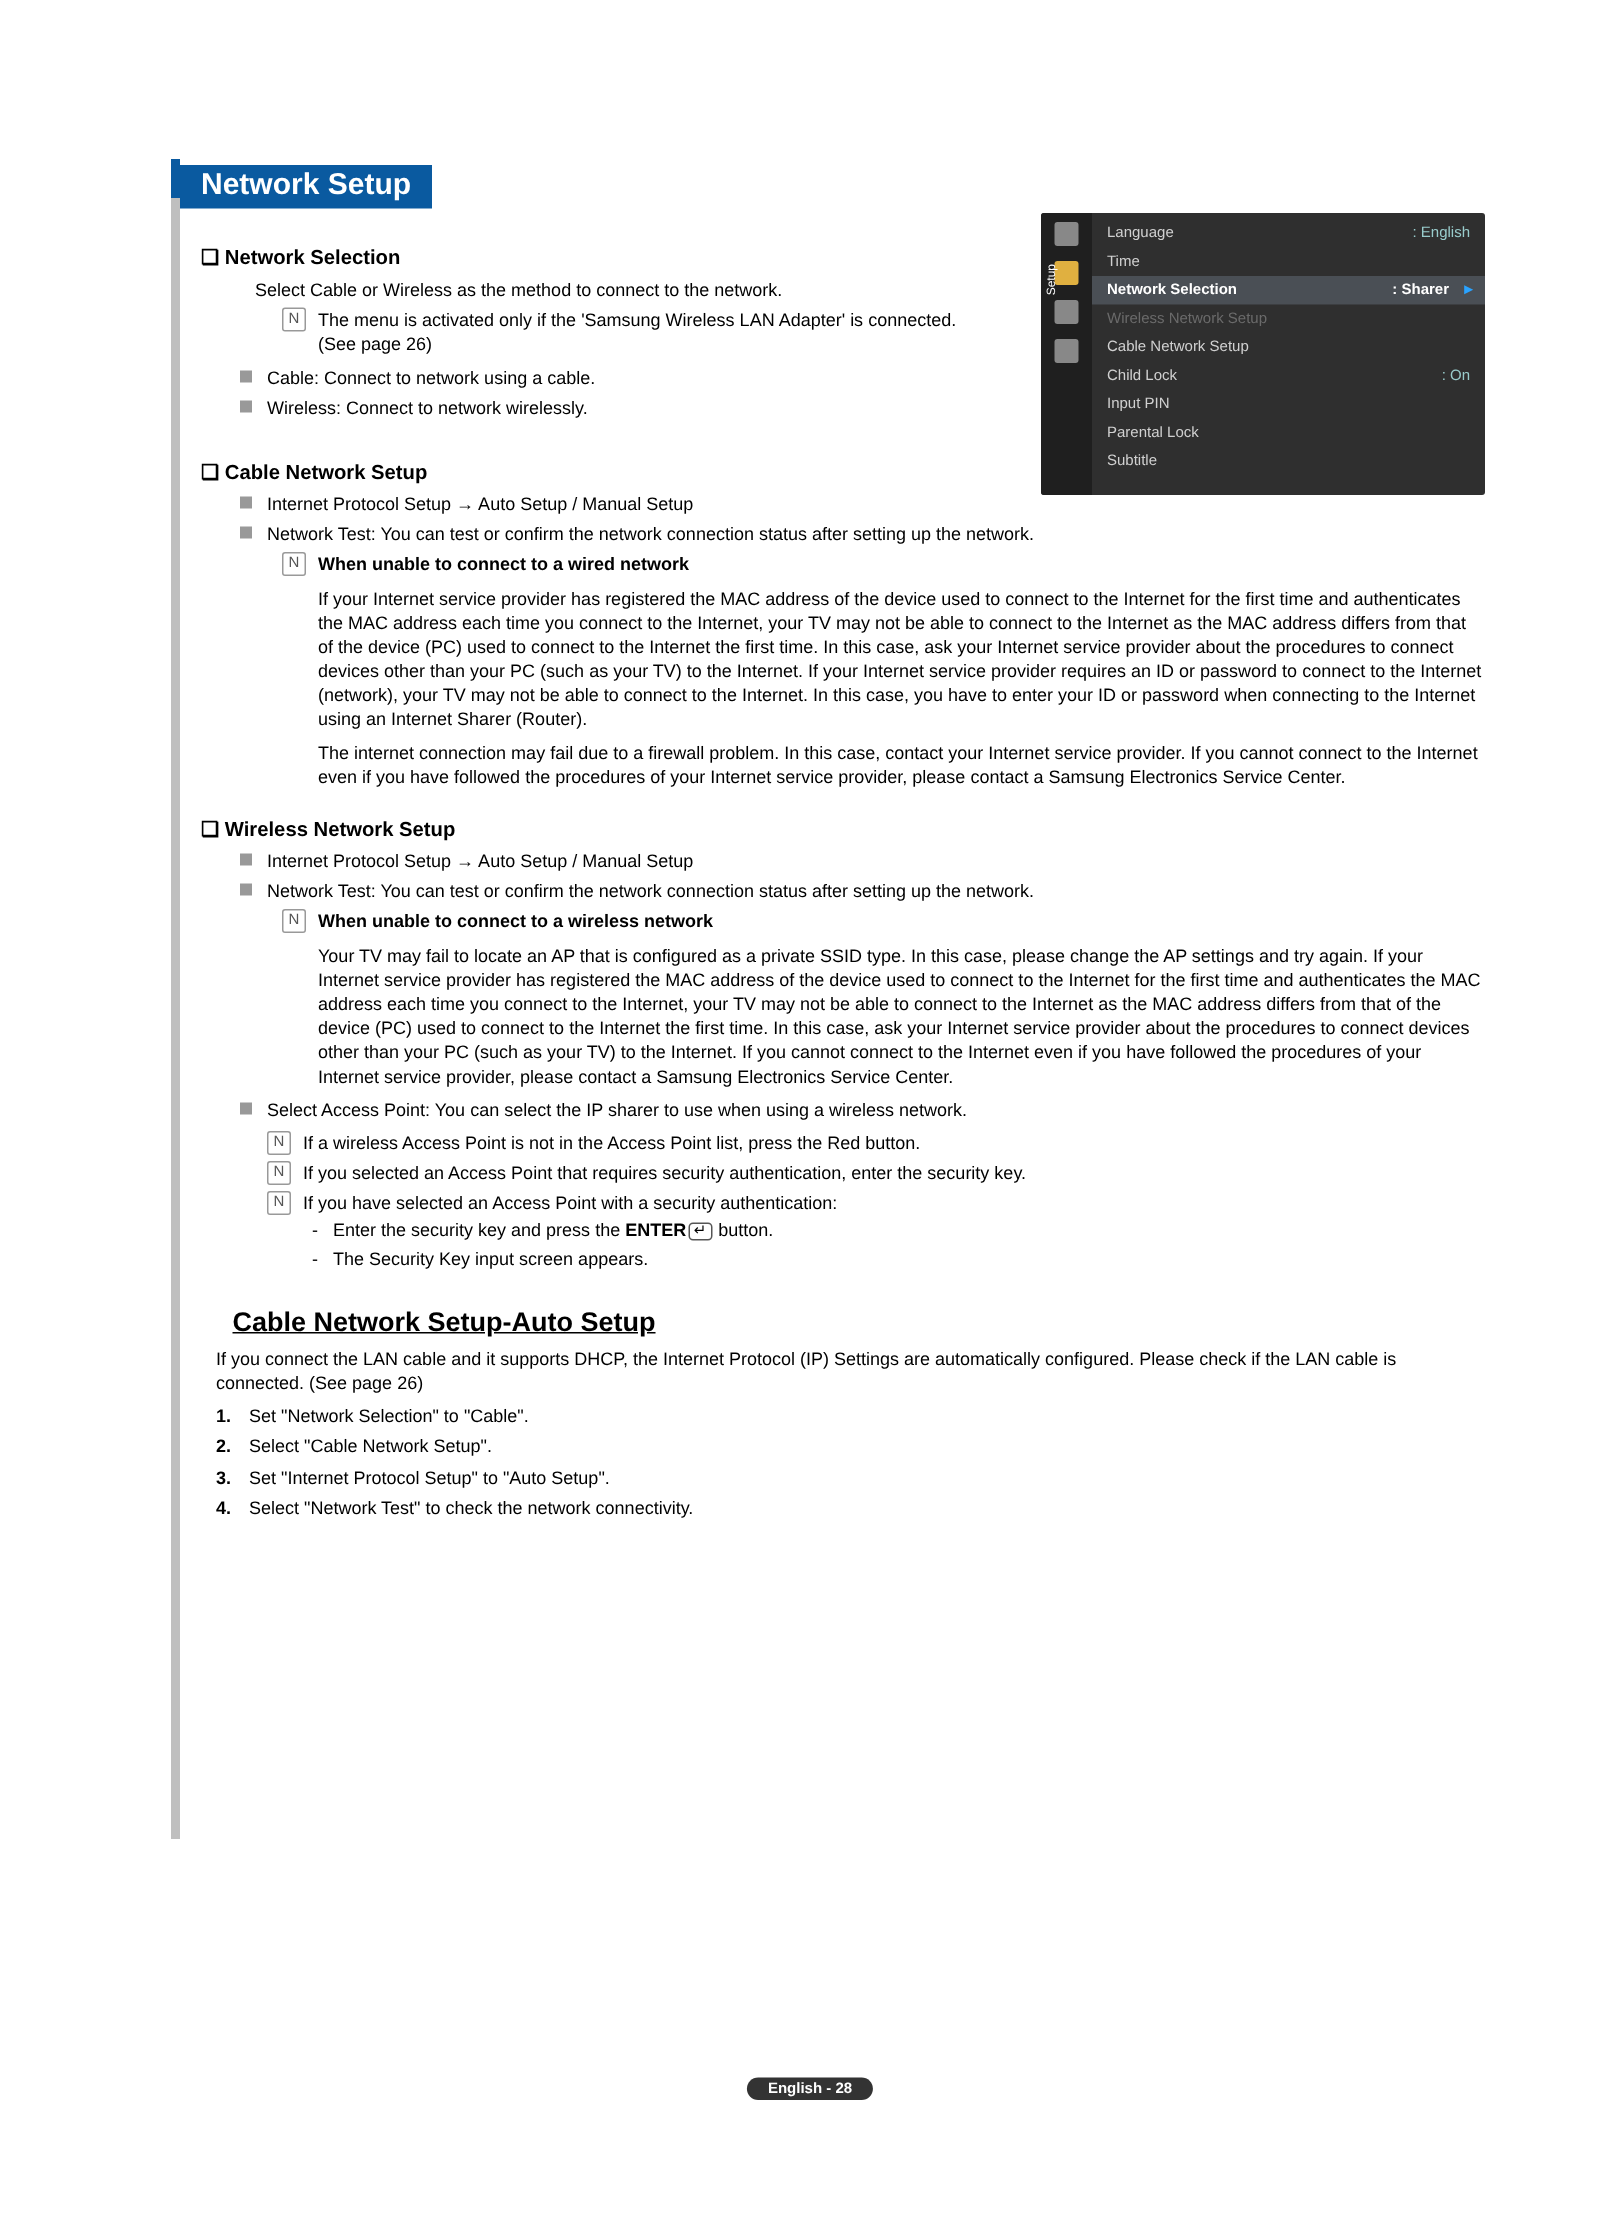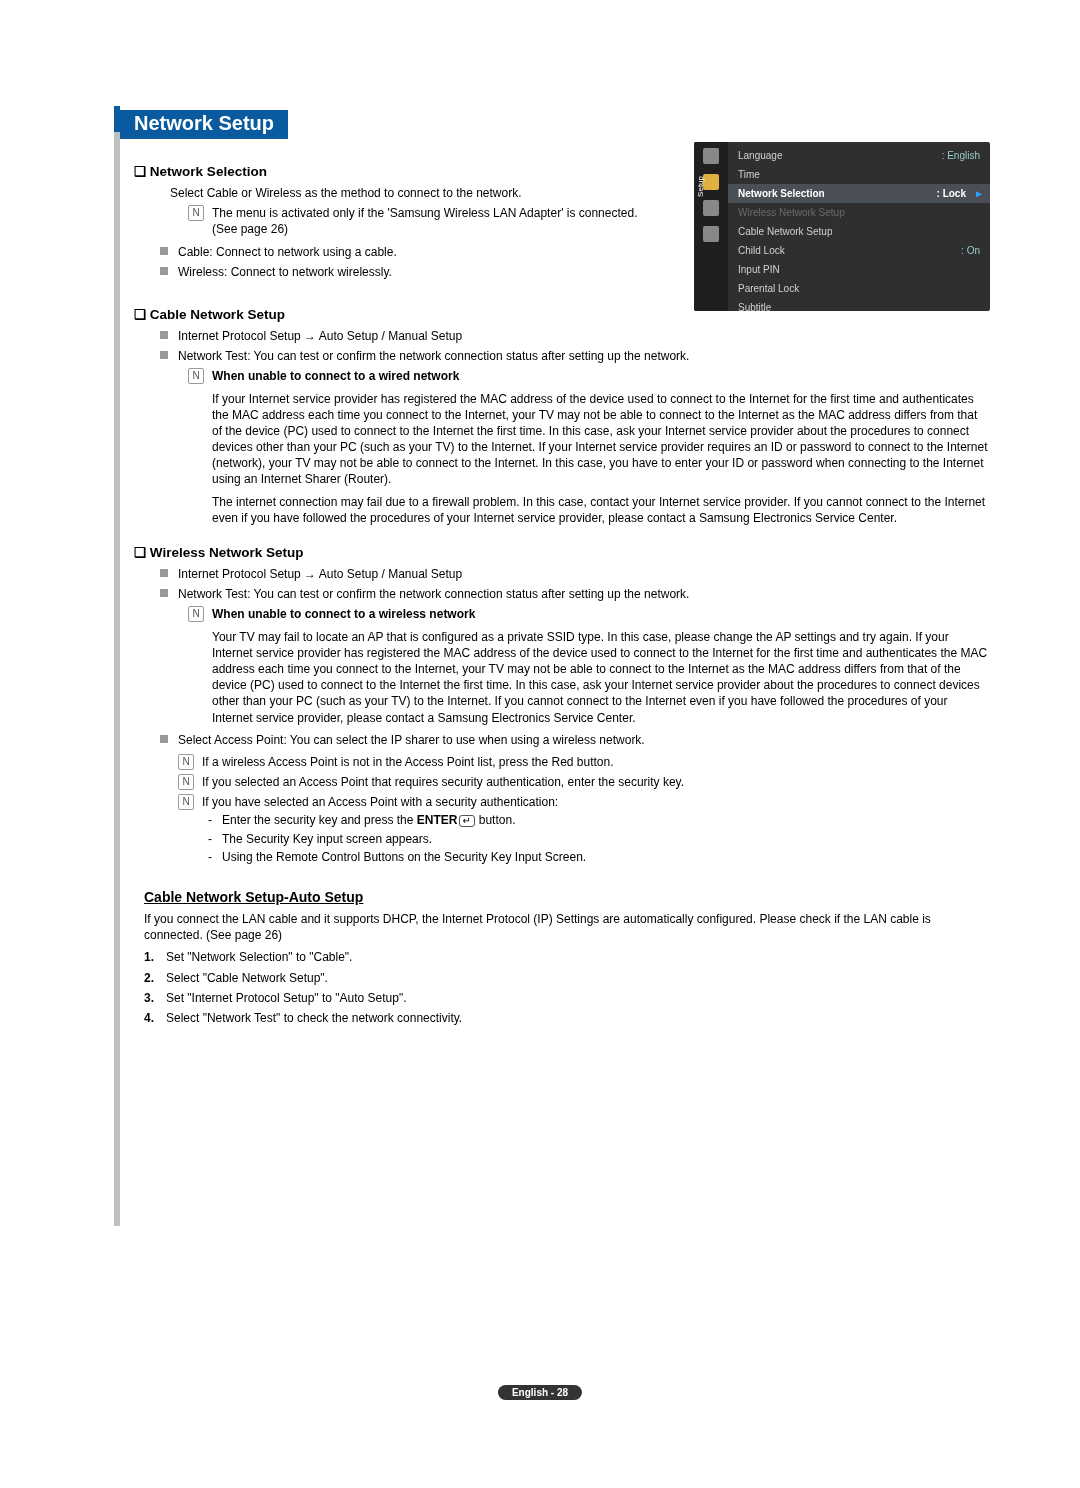--- a/index.html
+++ b/index.html
@@ -43,22 +43,22 @@
   .section-heading {
     font-weight: bold;
     font-size: 13.5px;
     margin: 10px 0 6px 0;
   }
   .section-heading::before {
     content: "❏ ";
   }
   .sub-heading {
     font-weight: bold;
-    font-size: 14px;
-    margin: 24px 0 6px 10px;
+    font-size: 18px;
+    margin: 24px 0 6px 21px;
     text-decoration: underline;
   }
   p.body { margin: 4px 0 4px 36px; line-height: 1.35; }
   .sq-list { list-style: none; margin-left: 26px; margin-top: 6px; }
   .sq-list > li { position: relative; padding-left: 18px; margin: 4px 0; line-height: 1.35; }
   .sq-list > li::before {
     content: "";
     position: absolute; left: 0; top: 3px;
     width: 8px; height: 8px; background: #999;
   }
@@ -79,21 +79,21 @@
   .num-list > li .num { position: absolute; left: 0; font-weight: bold; }
   .bold { font-weight: bold; }
   .para { margin: 6px 0; line-height: 1.35; }
 
   
   .tv-menu {
     position: absolute;
     right: 90px;
     top: 142px;
     width: 296px;
-    height: 169px;
+    height: 188px;
     background: #2f2f2f;
     color: #d0d0d0;
     font-size: 10px;
     border-radius: 2px;
     overflow: hidden;
     display: flex;
   }
   .tv-side {
     width: 34px;
     background: #1f1f1f;
@@ -161,21 +161,21 @@
   <div class="tv-list" id="tv-list">
       <div class="tv-row">
         <span>Language</span>
         <span class="val">: English</span>
       </div>
       <div class="tv-row">
         <span>Time</span>
       </div>
       <div class="tv-row sel">
         <span>Network Selection</span>
-        <span class="val">: Lock</span>
+        <span class="val">: Sharer</span>
       </div>
       <div class="tv-row dim">
         <span>Wireless Network Setup</span>
       </div>
       <div class="tv-row">
         <span>Cable Network Setup</span>
       </div>
       <div class="tv-row">
         <span>Child Lock</span>
         <span class="val">: On</span>
@@ -234,21 +234,20 @@
       <ul class="note-list" style="margin-left:0; margin-top:6px;">
         <li>If a wireless Access Point is not in the Access Point list, press the Red button.</li>
         <li>If you selected an Access Point that requires security authentication, enter the security key.</li>
         <li>
           <span>If you have selected an Access Point with a security authentication:</span>
           <ul class="dash-list">
             <li>
               <span>Enter the security key and press the </span><span class="bold">ENTER</span><span class="enter-glyph"></span><span> button.</span>
             </li>
             <li>The Security Key input screen appears.</li>
-            <li>Using the Remote Control Buttons on the Security Key Input Screen.</li>
           </ul>
         </li>
       </ul>
     </li>
   </ul>
 
   <div class="sub-heading">Cable Network Setup-Auto Setup</div>
   <p class="para" style="margin-left:10px;">If you connect the LAN cable and it supports DHCP, the Internet Protocol (IP) Settings are automatically configured. Please check if the LAN cable is connected. (See page 26)</p>
   <ol class="num-list" id="auto-steps">
       <li><span class="num">1.</span><span>Set "Network Selection" to "Cable".</span></li>

